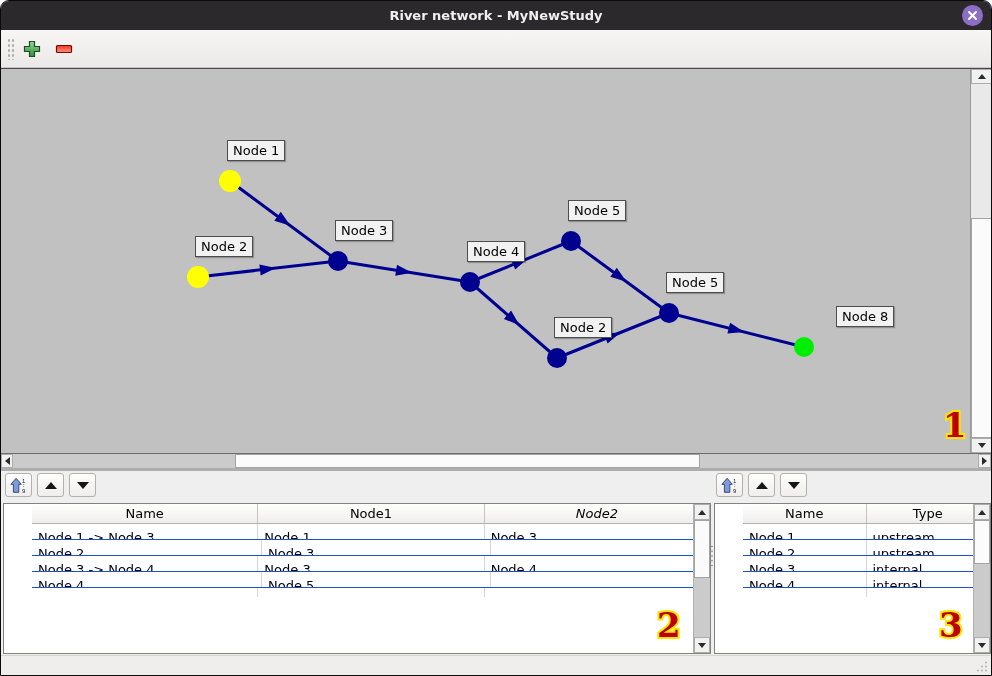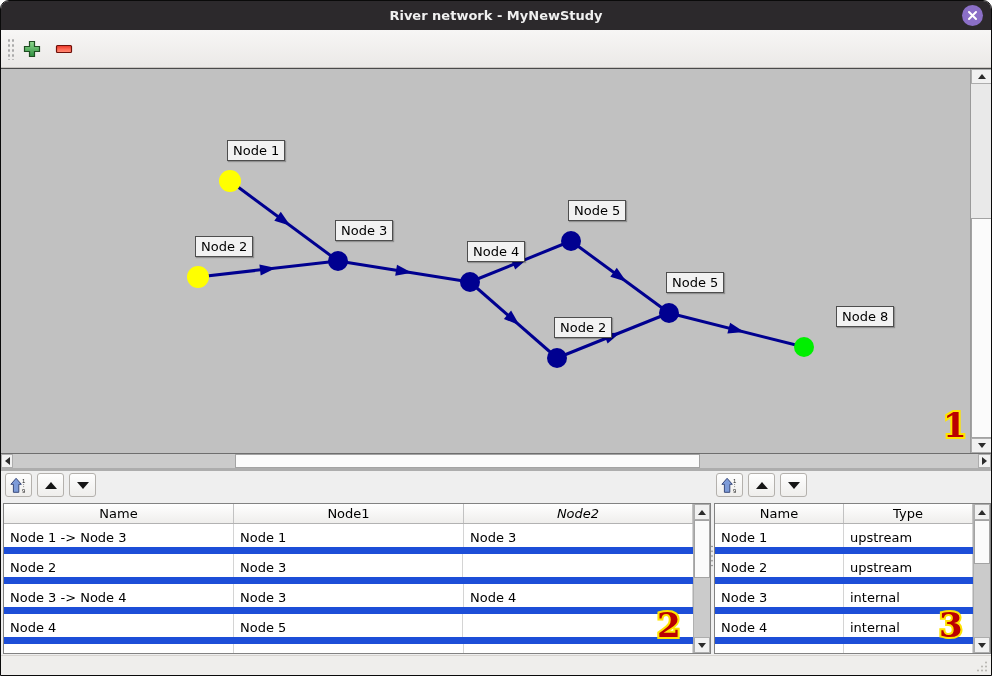--- a/index.html
+++ b/index.html
@@ -67,26 +67,26 @@
   .sq-btn{position:absolute;top:2px;width:27px;height:24px;border:1px solid #b4b1ad;border-radius:3px;
           background:linear-gradient(#fefefe,#efeeec);display:flex;align-items:center;justify-content:center;
           padding:0;cursor:pointer;}
   .tri-up{width:0;height:0;border-left:6px solid transparent;border-right:6px solid transparent;
           border-bottom:7px solid #161616;}
   .tri-down{width:0;height:0;border-left:6px solid transparent;border-right:6px solid transparent;
             border-top:7px solid #161616;}
 
   
   .dtable{position:absolute;top:32px;height:151px;background:#ffffff;border:1px solid #828282;
-          box-sizing:border-box;overflow:hidden;}
+          box-sizing:border-box;overflow:hidden;padding-left:28px;}
   .dtable .thead{display:flex;height:20px;background:linear-gradient(#ffffff,#efeeec);
                  border-bottom:1px solid #b2b2b2;box-sizing:border-box;}
   .dtable .th{box-sizing:border-box;border-right:1px solid #c2c2c2;font-size:13px;line-height:19px;
               text-align:center;color:#000;}
-  .dtable .tr{display:flex;height:30px;border-bottom:7px solid #1d4ed8;box-sizing:border-box;background:#fff;}
+  .dtable .tr{display:flex;height:16px;border-bottom:1px solid #1d4ed8;box-sizing:border-box;background:#fff;}
   .dtable .tr.filler{height:9px;border-bottom:none;}
   .dtable .td{box-sizing:border-box;border-right:1px solid #d4d4d4;font-size:13px;line-height:28px;
               padding-left:6px;color:#000;white-space:nowrap;overflow:hidden;}
   .tbl-vscroll{position:absolute;right:0;top:0;bottom:0;width:17px;background:#cbcbcb;
                border-left:1px solid #b0b0b0;box-sizing:border-box;}
   .tbl-vscroll .sb-btn{left:0;width:16px;height:16px;}
   .tbl-vscroll .thumb{left:0;width:16px;}
 
   
   .statusbar{position:absolute;left:0;top:654px;width:100%;height:20px;background:#efeeec;

